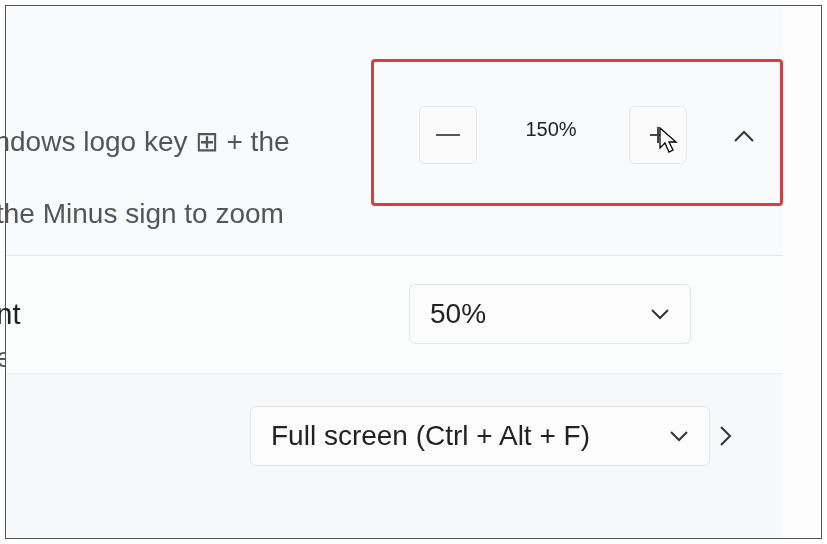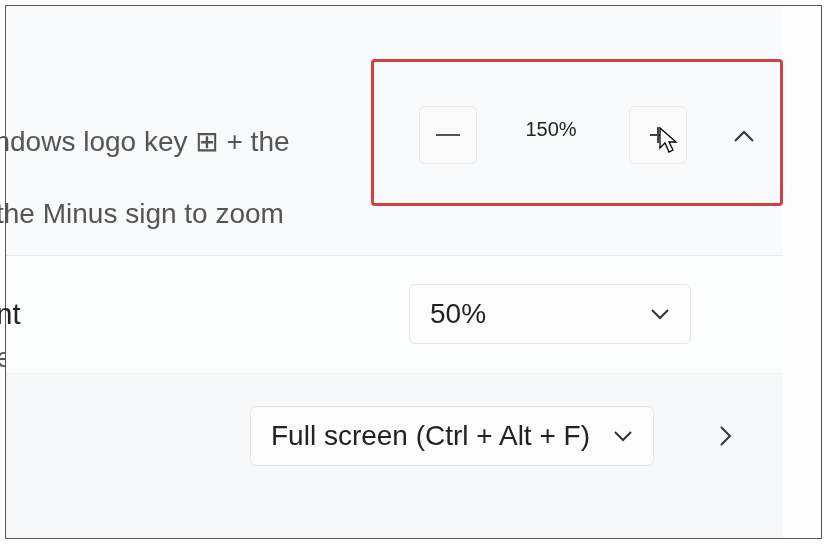--- a/index.html
+++ b/index.html
@@ -110,21 +110,21 @@
       font-size: 28px;
       color: #222;
       cursor: pointer;
     }
     .dd-increment {
       left: 403px; top: 28px;
       width: 282px; height: 60px;
     }
     .dd-view {
       left: 244px; top: 400px;
-      width: 404px; height: 60px;
+      width: 460px; height: 60px;
     }
     .arrow-right {
       position: absolute;
       left: 700px; top: 414px;
       width: 40px; height: 32px;
       display: flex; align-items: center; justify-content: center;
       cursor: pointer;
     }
     .chev { stroke: #333; stroke-width: 2; fill: none; }
     .minus-line { width: 24px; height: 2px; background: #555; }

